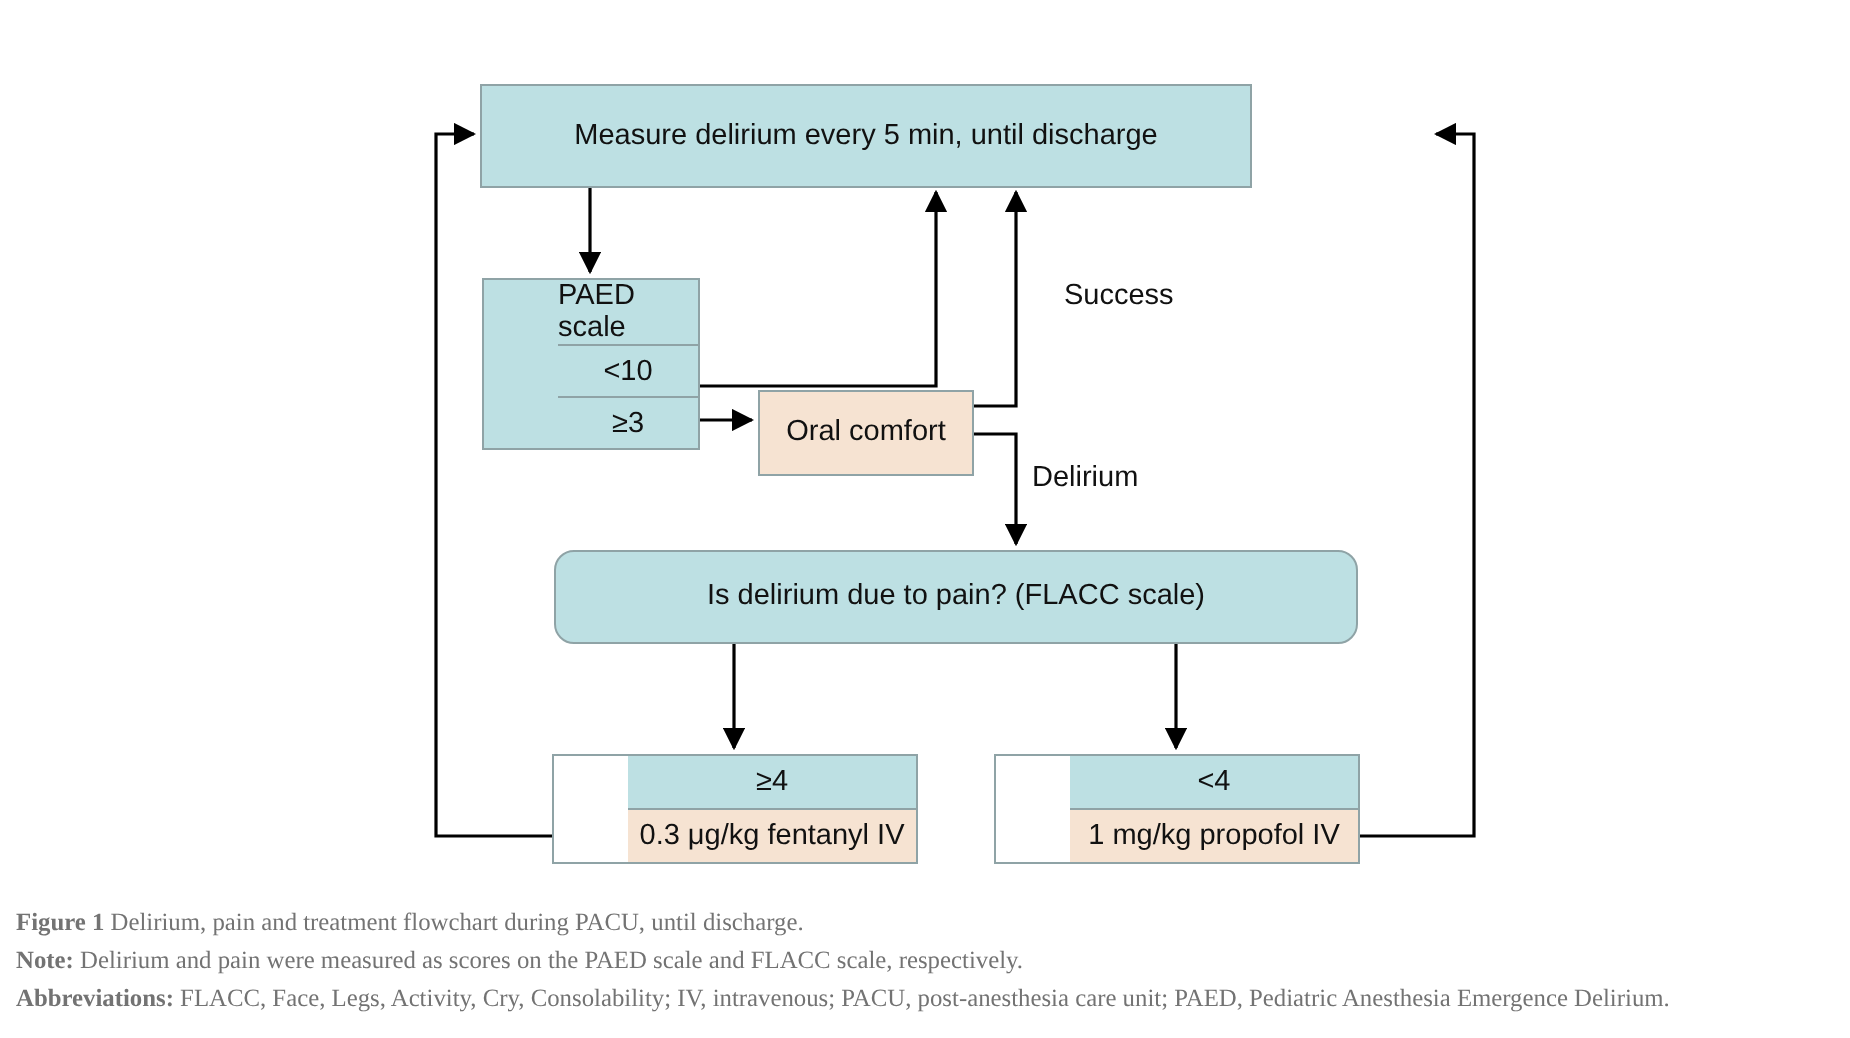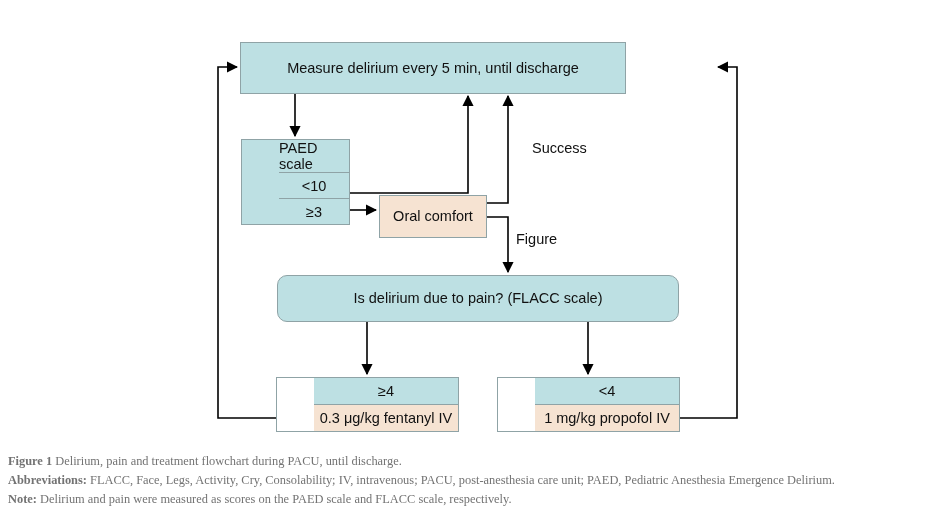--- a/index.html
+++ b/index.html
@@ -112,41 +112,41 @@
     <div class="stack fill-blue" style="left:241px;top:139px;width:109px;height:86px;background:#bde0e3;">
       <div class="stack-row">PAED scale</div>
       <div class="stack-row">&lt;10</div>
       <div class="stack-row">≥3</div>
     </div>
 
     <div class="node fill-peach" style="left:379px;top:195px;width:108px;height:43px;">Oral comfort</div>
 
     <div class="edge-label" style="left:516px;top:140px;margin-left:16px;">Success</div>
 
-    <div class="edge-label" style="left:516px;top:231px;">Figure</div>
+    <div class="edge-label" style="left:516px;top:231px;">Delirium</div>
 
     <div class="node fill-blue" style="left:277px;top:275px;width:402px;height:47px;border-radius:10px;">Is delirium due to pain? (FLACC scale)</div>
 
     <div class="stack" style="left:276px;top:377px;width:183px;height:55px;">
       <div class="stack-row fill-blue">≥4</div>
       <div class="stack-row fill-peach">0.3 μg/kg fentanyl IV</div>
     </div>
 
     <div class="stack" style="left:497px;top:377px;width:183px;height:55px;">
       <div class="stack-row fill-blue">&lt;4</div>
       <div class="stack-row fill-peach">1 mg/kg propofol IV</div>
     </div>
 
   </div>
 
   <div id="caption">
     <div class="cap-line">
       <b>Figure 1</b><span> Delirium, pain and treatment flowchart during PACU, until discharge.</span>
     </div>
     <div class="cap-line">
-      <b>Abbreviations:</b><span> FLACC, Face, Legs, Activity, Cry, Consolability; IV, intravenous; PACU, post-anesthesia care unit; PAED, Pediatric Anesthesia Emergence Delirium.</span>
+      <b>Note:</b><span> Delirium and pain were measured as scores on the PAED scale and FLACC scale, respectively.</span>
     </div>
     <div class="cap-line">
-      <b>Note:</b><span> Delirium and pain were measured as scores on the PAED scale and FLACC scale, respectively.</span>
+      <b>Abbreviations:</b><span> FLACC, Face, Legs, Activity, Cry, Consolability; IV, intravenous; PACU, post-anesthesia care unit; PAED, Pediatric Anesthesia Emergence Delirium.</span>
     </div>
   </div>
 
 </div>
 
 </body></html>

